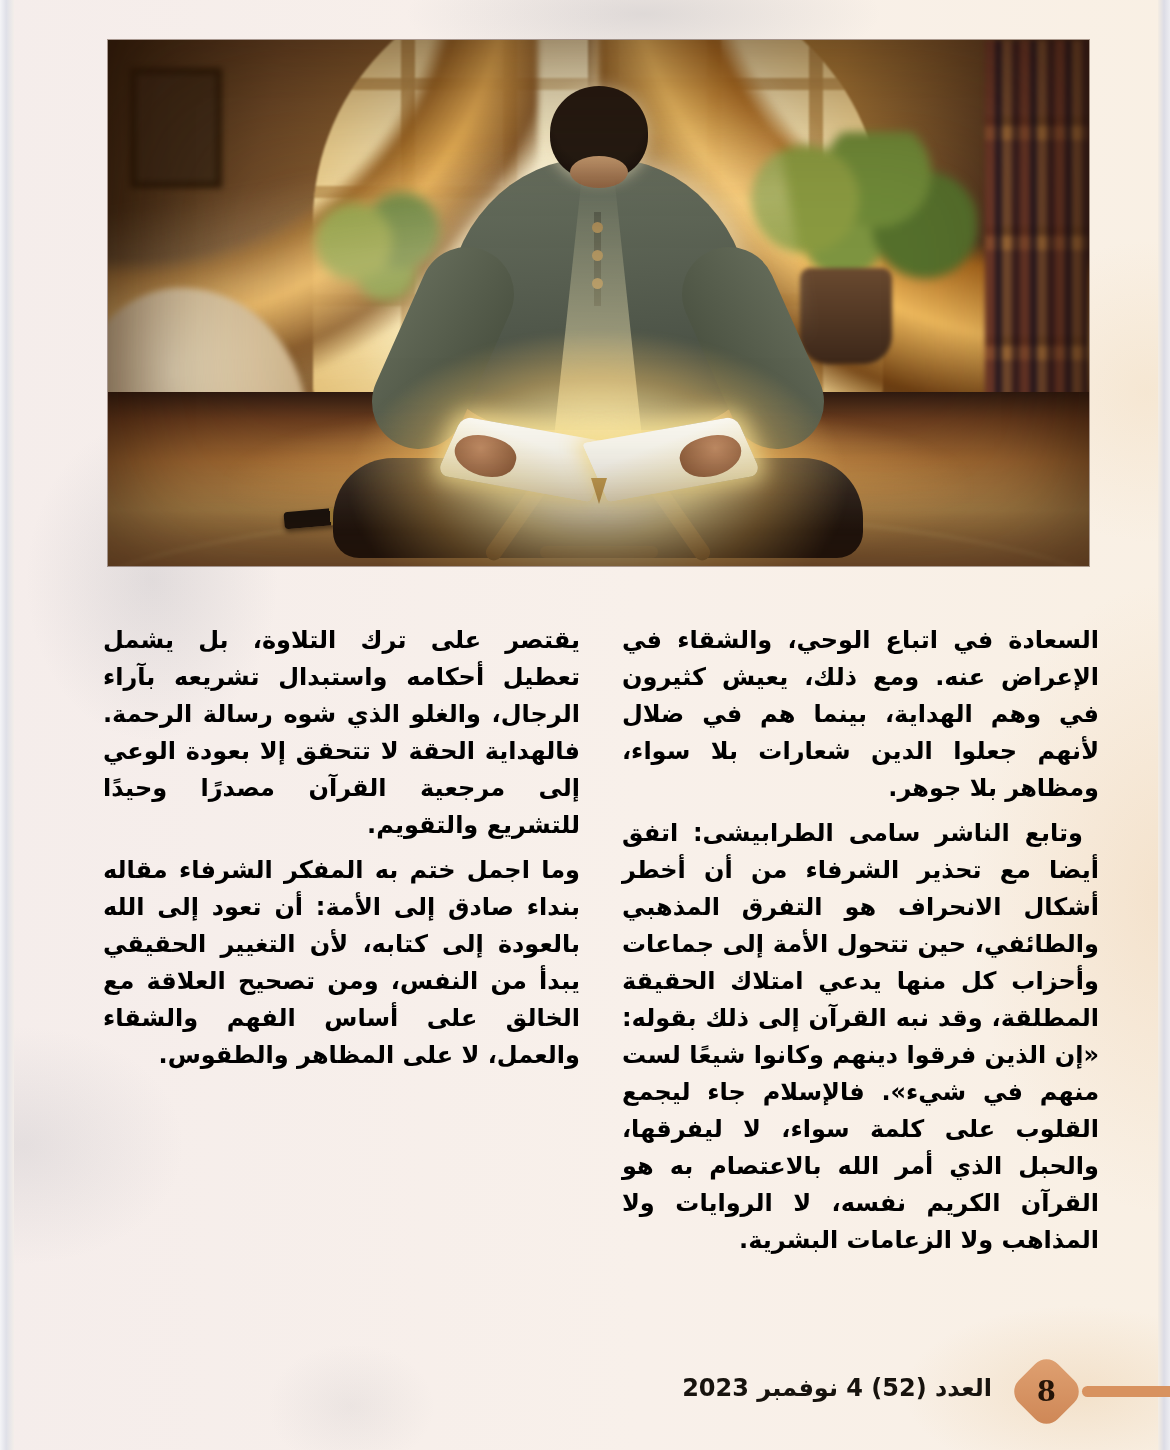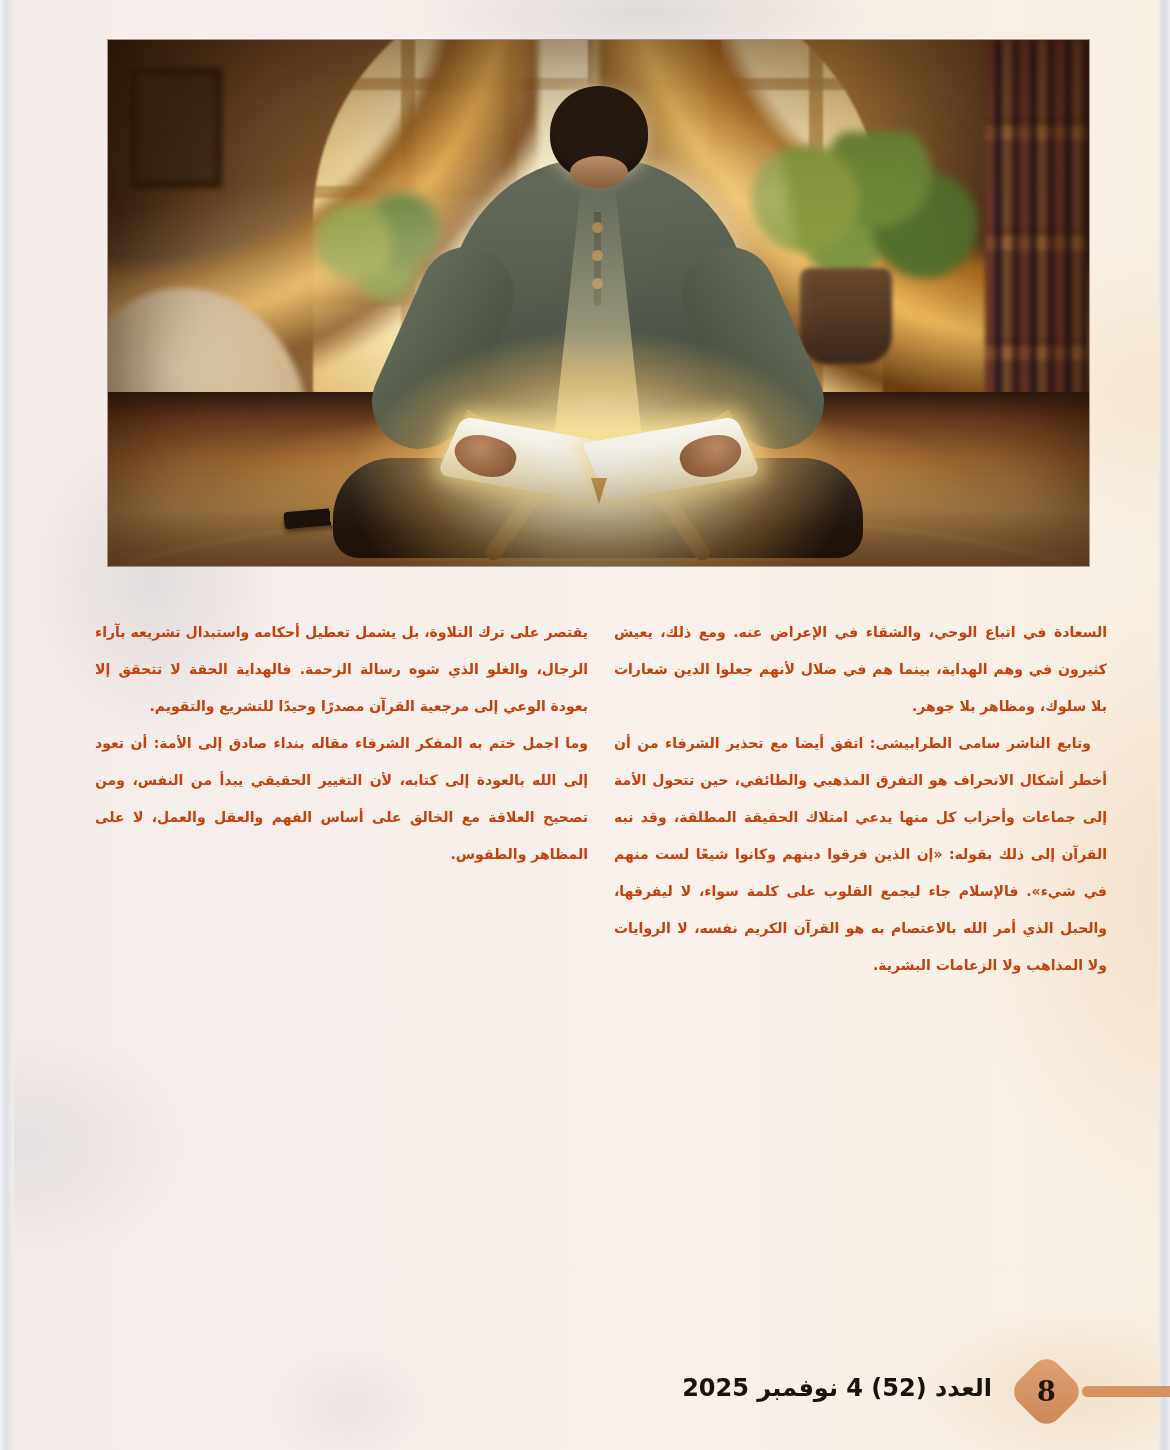--- a/index.html
+++ b/index.html
@@ -126,22 +126,22 @@
   .hand-l{left:346px;top:396px;width:62px;height:40px;border-radius:50% 40% 50% 50%;
     transform:rotate(16deg);background:radial-gradient(circle at 40% 35%,#c69068,#8a5a38);}
   .hand-r{left:572px;top:396px;width:62px;height:40px;border-radius:40% 50% 50% 50%;
     transform:rotate(-16deg);background:radial-gradient(circle at 60% 35%,#c69068,#8a5a38);}
   .vig{inset:0;box-shadow:inset 0 0 140px 40px rgba(40,18,6,.5),inset 0 -30px 80px rgba(30,12,4,.38);}
 
   
   .columns{position:absolute;left:95px;top:614px;width:1012px;direction:rtl;
     display:flex;gap:26px;}
   .col{width:493px;}
-  .col p{margin:0;font-weight:700;font-size:14px;line-height:37px;text-align:justify;
-    color:#c2410c;font-family:"DejaVu Sans",sans-serif;}
+  .col p{margin:8px;font-weight:700;font-size:24px;line-height:37px;text-align:justify;
+    color:#000000;font-family:"DejaVu Sans",sans-serif;}
   .col p.ind{text-indent:16px;}
 
   
   .f-date{position:absolute;right:178px;top:1374px;direction:rtl;font-weight:700;
     font-size:24px;color:#17130e;font-family:"DejaVu Sans",sans-serif;}
   .f-diamond{position:absolute;left:1019px;top:1364px;width:55px;height:55px;
     border-radius:16px;transform:rotate(45deg);
     background:linear-gradient(135deg,#e0a273,#cd8554);}
   .f-num{position:absolute;left:1019px;top:1376px;width:55px;text-align:center;
     font-family:"DejaVu Serif",serif;font-weight:700;font-size:27px;color:#241408;}
@@ -197,26 +197,26 @@
     <div class="page-l"></div>
     <div class="page-r"></div>
     <div class="spine"></div>
     <div class="hand-l"></div>
     <div class="hand-r"></div>
     <div class="vig"></div>
   </div>
 
   <div class="columns">
     <div class="col">
-      <p>السعادة في اتباع الوحي، والشقاء في الإعراض عنه. ومع ذلك، يعيش كثيرون في وهم الهداية، بينما هم في ضلال لأنهم جعلوا الدين شعارات بلا سلوك، ومظاهر بلا جوهر.</p>
+      <p>السعادة في اتباع الوحي، والشقاء في الإعراض عنه. ومع ذلك، يعيش كثيرون في وهم الهداية، بينما هم في ضلال لأنهم جعلوا الدين شعارات بلا سواء، ومظاهر بلا جوهر.</p>
       <p class="ind">وتابع الناشر سامى الطرابيشى: اتفق أيضا مع تحذير الشرفاء من أن أخطر أشكال الانحراف هو التفرق المذهبي والطائفي، حين تتحول الأمة إلى جماعات وأحزاب كل منها يدعي امتلاك الحقيقة المطلقة، وقد نبه القرآن إلى ذلك بقوله: «إن الذين فرقوا دينهم وكانوا شيعًا لست منهم في شيء». فالإسلام جاء ليجمع القلوب على كلمة سواء، لا ليفرقها، والحبل الذي أمر الله بالاعتصام به هو القرآن الكريم نفسه، لا الروايات ولا المذاهب ولا الزعامات البشرية.</p>
     </div>
     <div class="col">
       <p>يقتصر على ترك التلاوة، بل يشمل تعطيل أحكامه واستبدال تشريعه بآراء الرجال، والغلو الذي شوه رسالة الرحمة. فالهداية الحقة لا تتحقق إلا بعودة الوعي إلى مرجعية القرآن مصدرًا وحيدًا للتشريع والتقويم.</p>
-      <p>وما اجمل ختم به المفكر الشرفاء مقاله بنداء صادق إلى الأمة: أن تعود إلى الله بالعودة إلى كتابه، لأن التغيير الحقيقي يبدأ من النفس، ومن تصحيح العلاقة مع الخالق على أساس الفهم والعقل والعمل، لا على المظاهر والطقوس.</p>
+      <p>وما اجمل ختم به المفكر الشرفاء مقاله بنداء صادق إلى الأمة: أن تعود إلى الله بالعودة إلى كتابه، لأن التغيير الحقيقي يبدأ من النفس، ومن تصحيح العلاقة مع الخالق على أساس الفهم والشقاء والعمل، لا على المظاهر والطقوس.</p>
     </div>
   </div>
 
-  <div class="f-date">العدد (52) 4 نوفمبر 2025</div>
+  <div class="f-date">العدد (52) 4 نوفمبر 2023</div>
   <div class="f-diamond"></div>
   <div class="f-num">8</div>
   <div class="f-bar"></div>
 </div>
 
 </body></html>

